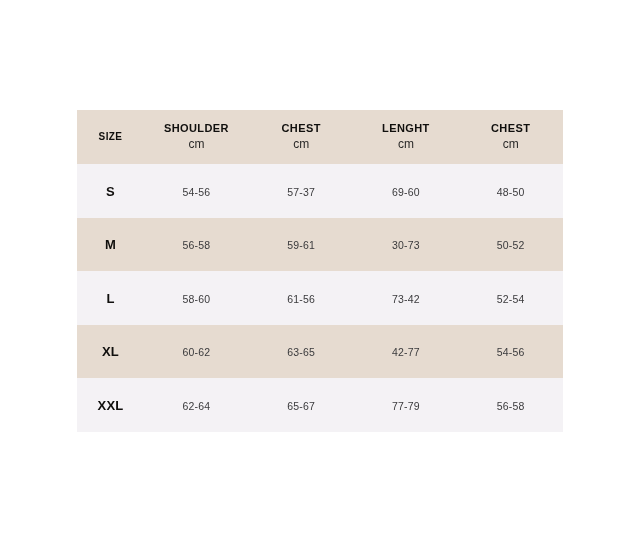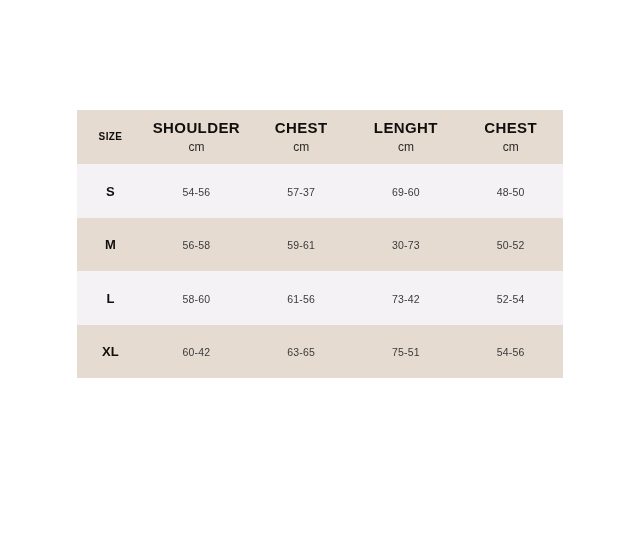--- a/index.html
+++ b/index.html
@@ -49,21 +49,21 @@
 
   .hcell {
     display: flex;
     flex-direction: column;
     align-items: center;
     justify-content: center;
     line-height: 1.25;
   }
 
   .hname {
-    font-size: 15px;
+    font-size: 11px;
     font-weight: bold;
     color: #100f0d;
     letter-spacing: 0.4px;
   }
 
   .hunit {
     font-size: 12px;
     font-weight: normal;
     color: #2b2a29;
     margin-top: 2px;
@@ -180,22 +180,29 @@
       <tr class="row-light">
         <td><span class="size-label">L</span></td>
         <td><span class="measure-value">58-60</span></td>
         <td><span class="measure-value">61-56</span></td>
         <td><span class="measure-value">73-42</span></td>
         <td><span class="measure-value">52-54</span></td>
       </tr>
 
       <tr class="row-beige">
         <td><span class="size-label">XL</span></td>
-        <td><span class="measure-value">60-42</span></td>
+        <td><span class="measure-value">60-62</span></td>
         <td><span class="measure-value">63-65</span></td>
-        <td><span class="measure-value">75-51</span></td>
+        <td><span class="measure-value">42-77</span></td>
         <td><span class="measure-value">54-56</span></td>
       </tr>
 
+      <tr class="row-light">
+        <td><span class="size-label">XXL</span></td>
+        <td><span class="measure-value">62-64</span></td>
+        <td><span class="measure-value">65-67</span></td>
+        <td><span class="measure-value">77-79</span></td>
+        <td><span class="measure-value">56-58</span></td>
+      </tr>
     </tbody>
   </table>
 
 </div>
 
 </body></html>

